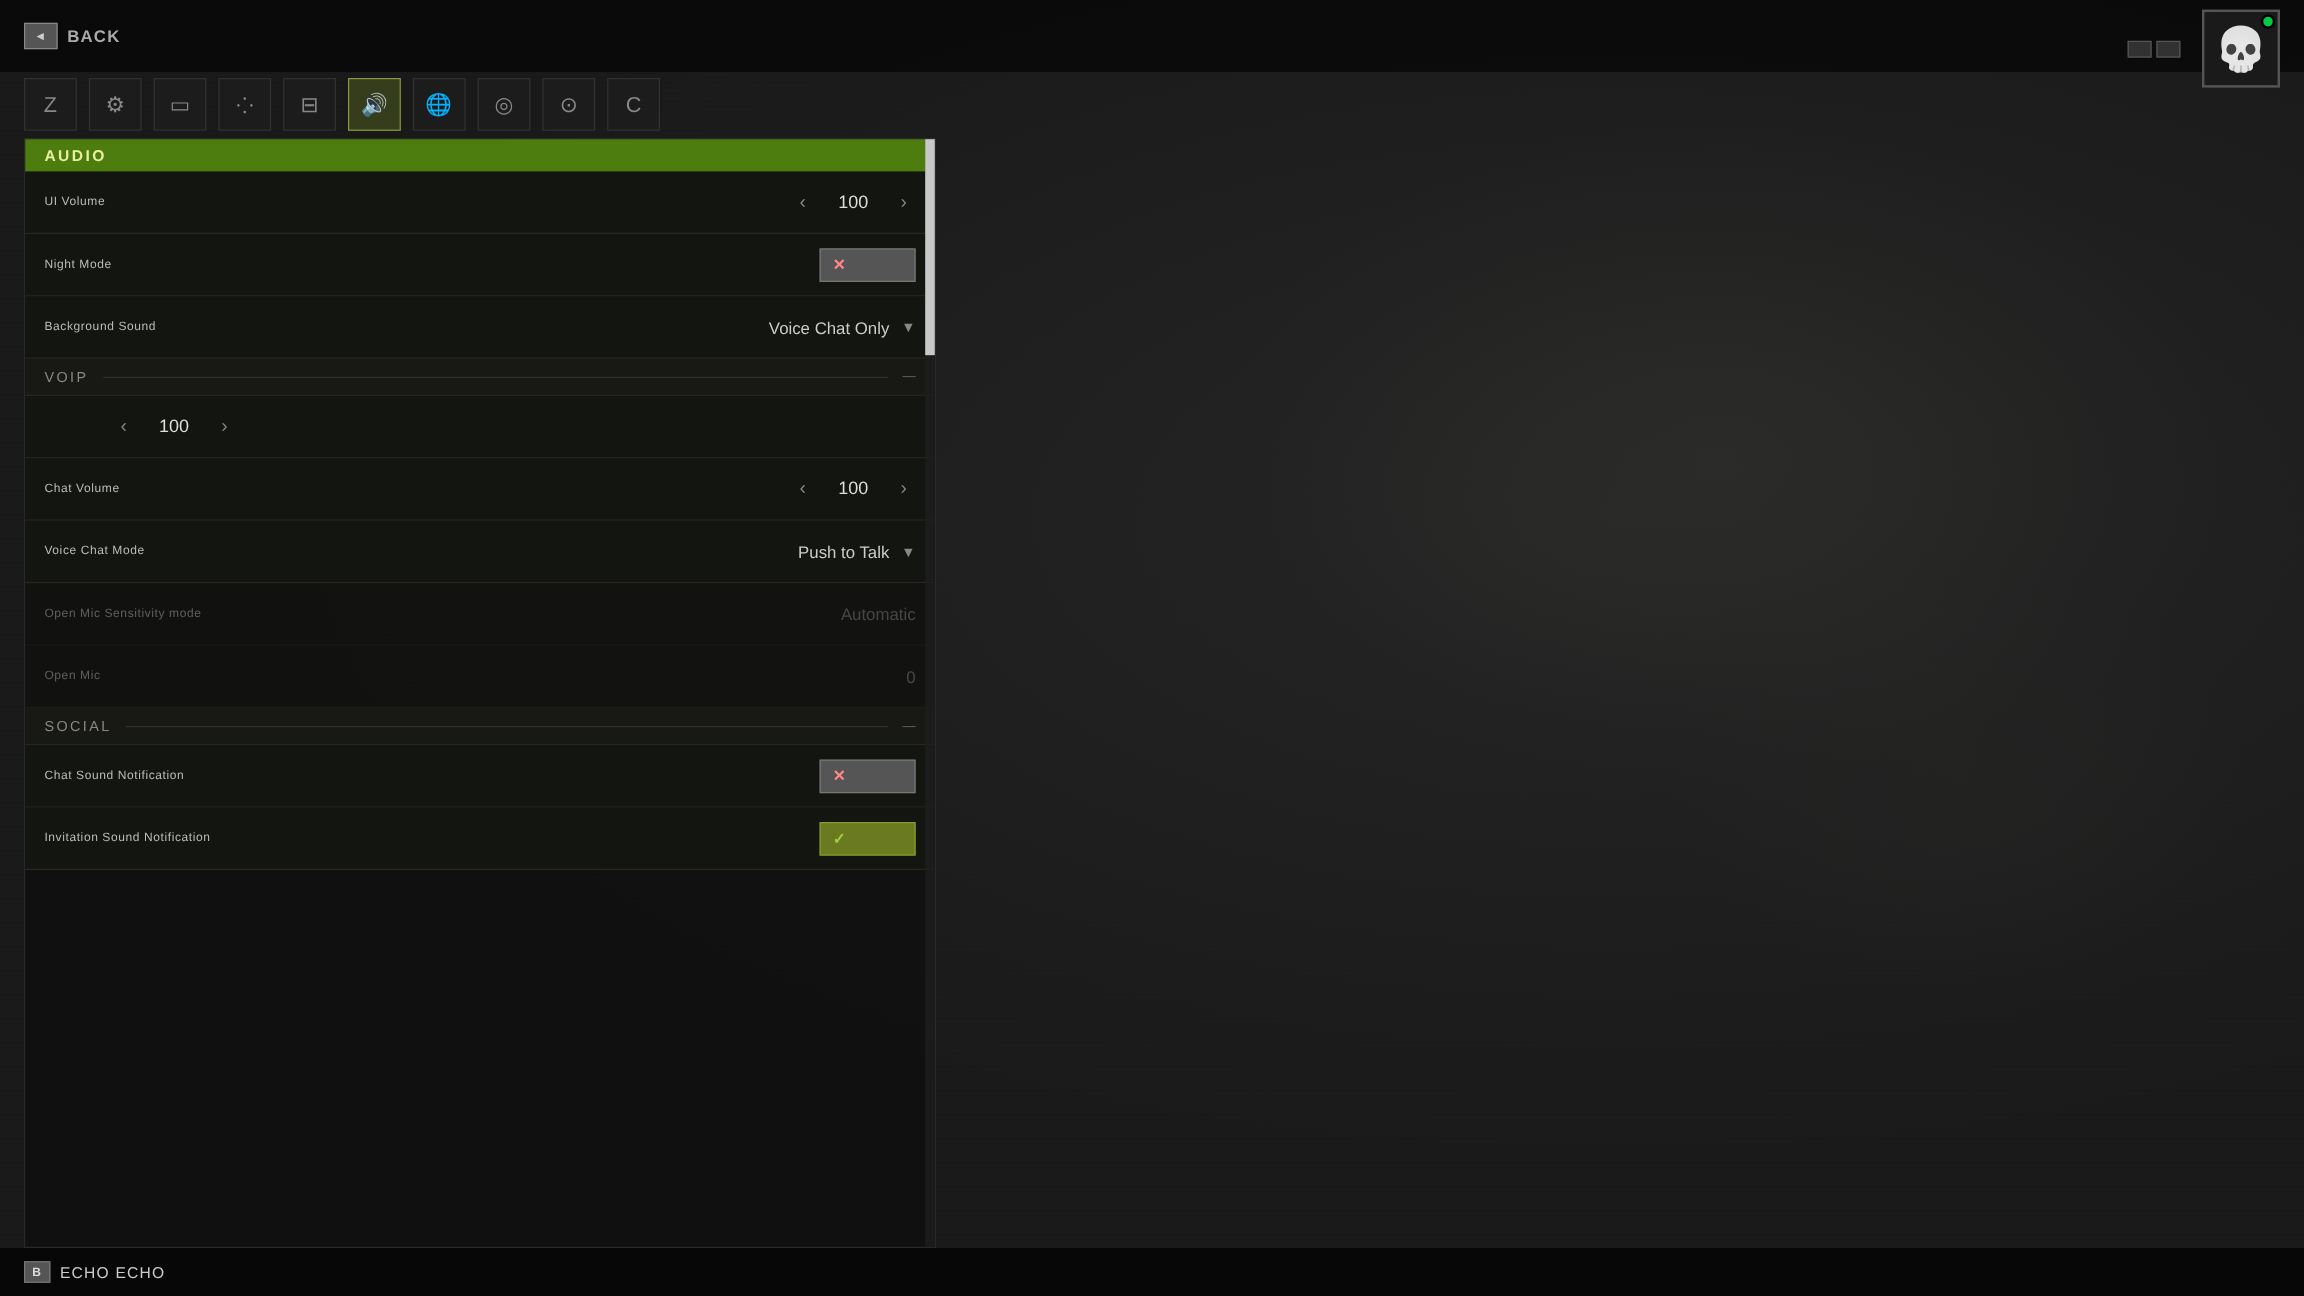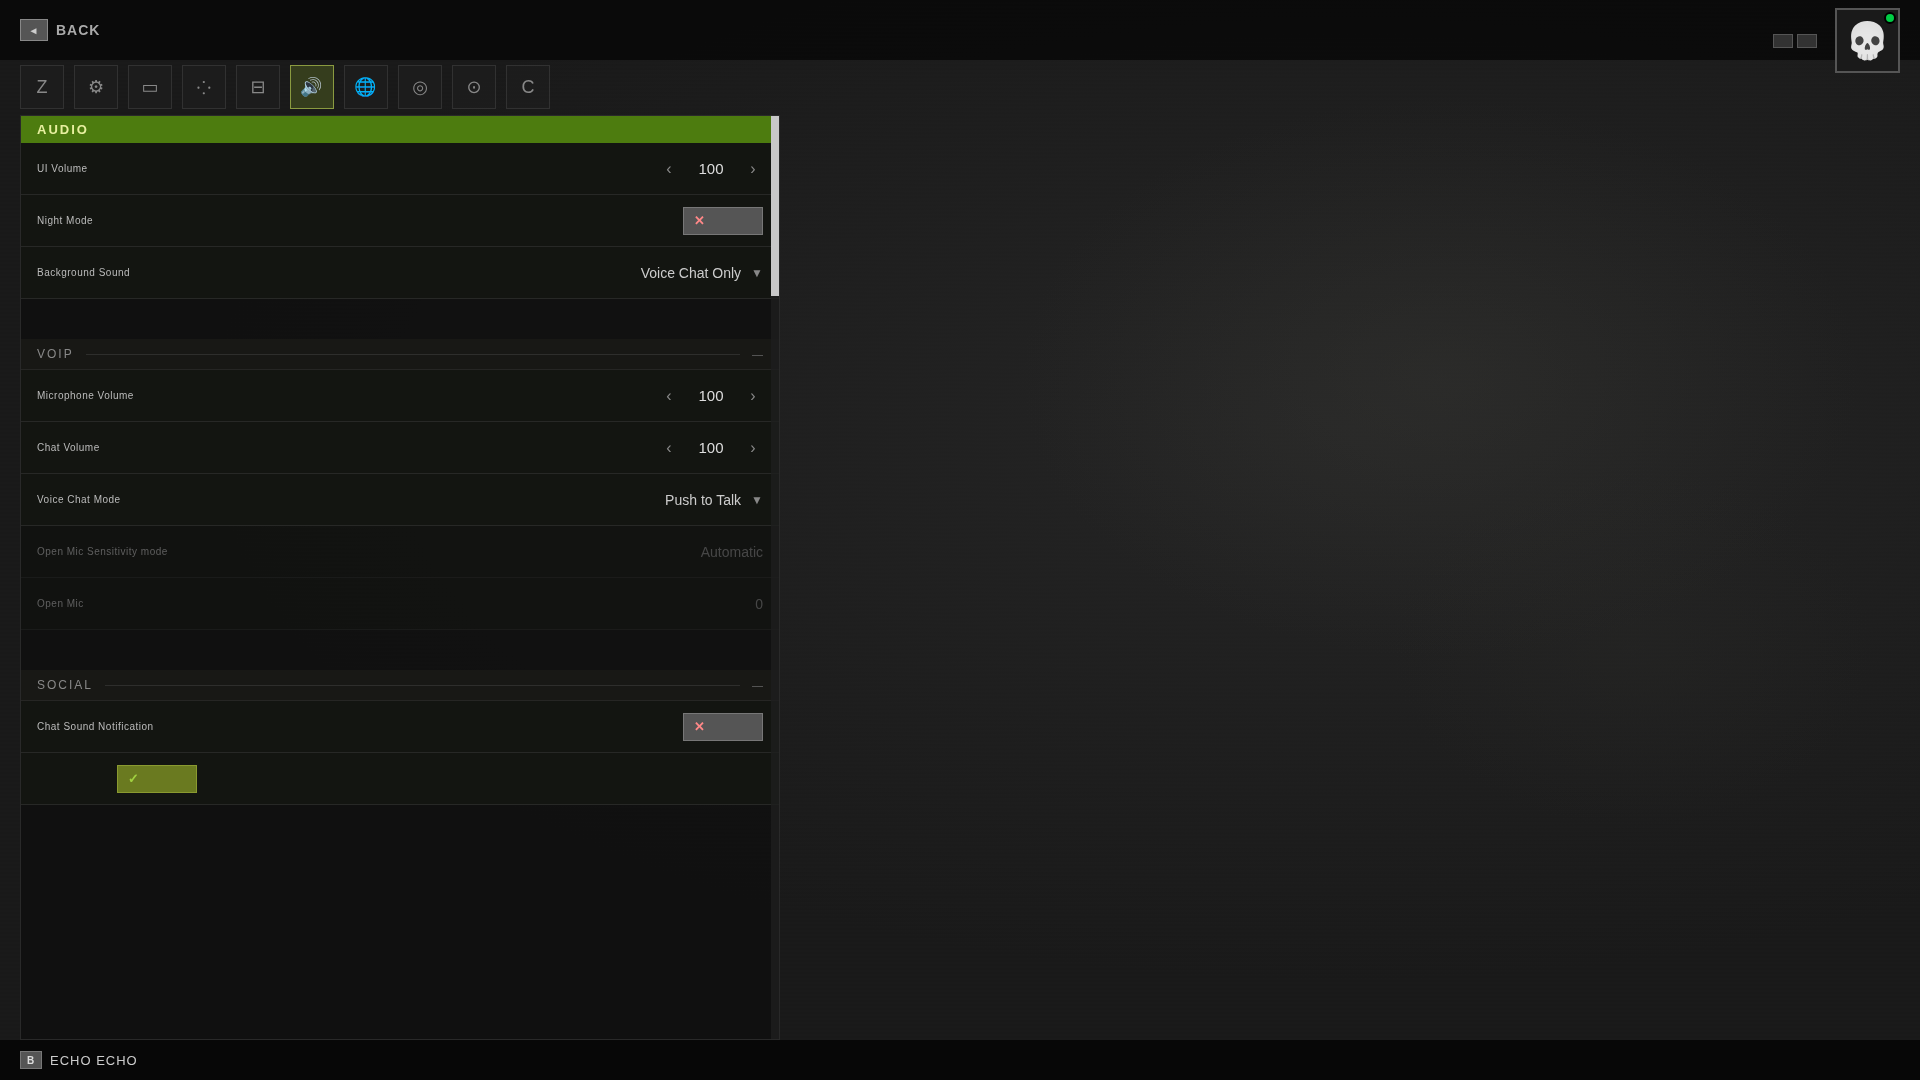--- a/index.html
+++ b/index.html
@@ -216,21 +216,20 @@
     }
 
     
     .sub-section {
       display: flex;
       align-items: center;
       padding: 8px 16px;
       background: rgba(25,25,22,0.9);
       border-bottom: 1px solid rgba(60,60,60,0.4);
       gap: 12px;
-      margin-top: 40px;
     }
 
     .sub-section-label {
       font-size: 12px;
       color: #888;
       letter-spacing: 2px;
       text-transform: uppercase;
     }
 
     .sub-section-line {
@@ -438,21 +437,20 @@
     </div>
   </div>
 
   <div class="sub-section">
     <span class="sub-section-label">VOIP</span>
     <div class="sub-section-line"></div>
     <span style="color:#666;font-size:11px;">—</span>
   </div>
 
   <div class="setting-row">
-    <span class="setting-label">Microphone Volume</span>
     <div class="setting-value arrow-control">
       <span class="arrow">‹</span>
       <span class="value-num">100</span>
       <span class="arrow">›</span>
     </div>
   </div>
 
   <div class="setting-row">
     <span class="setting-label">Chat Volume</span>
     <div class="setting-value arrow-control">
@@ -495,20 +493,21 @@
   <div class="setting-row">
     <span class="setting-label">Chat Sound Notification</span>
     <div class="setting-value">
       <div class="toggle-off">
         <span class="toggle-x">✕</span>
       </div>
     </div>
   </div>
 
   <div class="setting-row">
+    <span class="setting-label">Invitation Sound Notification</span>
     <div class="setting-value">
       <div class="toggle-on">
         <span class="toggle-check">✓</span>
       </div>
     </div>
   </div>
 
   <div class="scrollbar-track">
     <div class="scrollbar-thumb"></div>
   </div>

